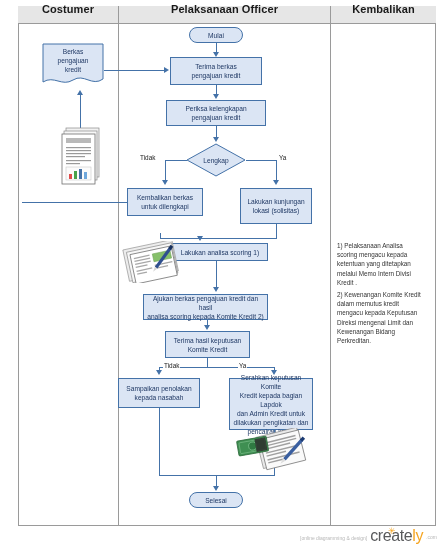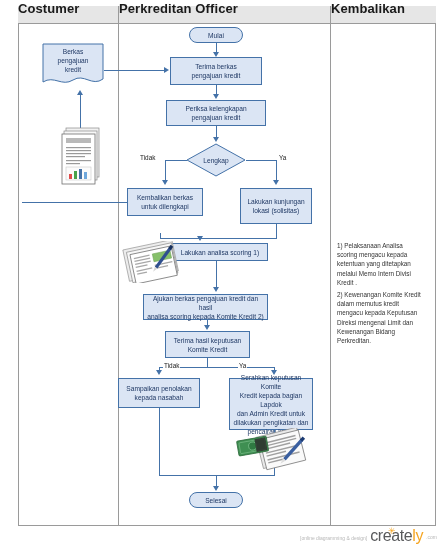--- a/index.html
+++ b/index.html
@@ -18,21 +18,21 @@
     box-sizing:border-box;
     background:#fff;
   }
   .lane-header-row{
     position:absolute;left:18px;top:6px;width:418px;height:18px;
     background:#e6e6e6;border-bottom:1px solid #9a9a9a;
     box-sizing:border-box;
   }
   .lane-head{
     position:absolute;top:0;height:18px;line-height:18px;
-    text-align:left;font-size:13px;font-weight:bold;color:#1a1a1a;
+    text-align:center;font-size:11px;font-weight:bold;color:#1a1a1a;
     letter-spacing:.1px;
   }
   .lane-div{
     position:absolute;top:6px;width:1px;height:520px;background:#9a9a9a;
   }
 
   
   .node{
     position:absolute;box-sizing:border-box;
     display:flex;align-items:center;justify-content:center;
@@ -114,21 +114,21 @@
 </style>
 </head>
 <body>
 
 <div id="stage">
 
   <div class="lane-frame"></div>
   <div class="lane-header-row"></div>
 
   <div class="lane-head" style="left:18px;width:100px;">Costumer</div>
-  <div class="lane-head" style="left:119px;width:211px;">Perkreditan Officer</div>
+  <div class="lane-head" style="left:119px;width:211px;">Pelaksanaan Officer</div>
   <div class="lane-head" style="left:331px;width:105px;">Kembalikan</div>
 
   <div class="lane-div" style="left:118px;"></div>
   <div class="lane-div" style="left:330px;"></div>
 
   <div class="node term" style="left:189px;top:27px;width:54px;height:16px;">Mulai</div>
 
   <div class="docshape" style="left:42px;top:43px;width:62px;height:46px;">
     <svg width="62" height="46" viewBox="0 0 62 46">
       <path d="M1 1 H61 V36 C50 44 42 30 31 37 C20 44 12 32 1 39 Z" fill="#dbe5f4" stroke="#4472a8" stroke-width="1"></path>

